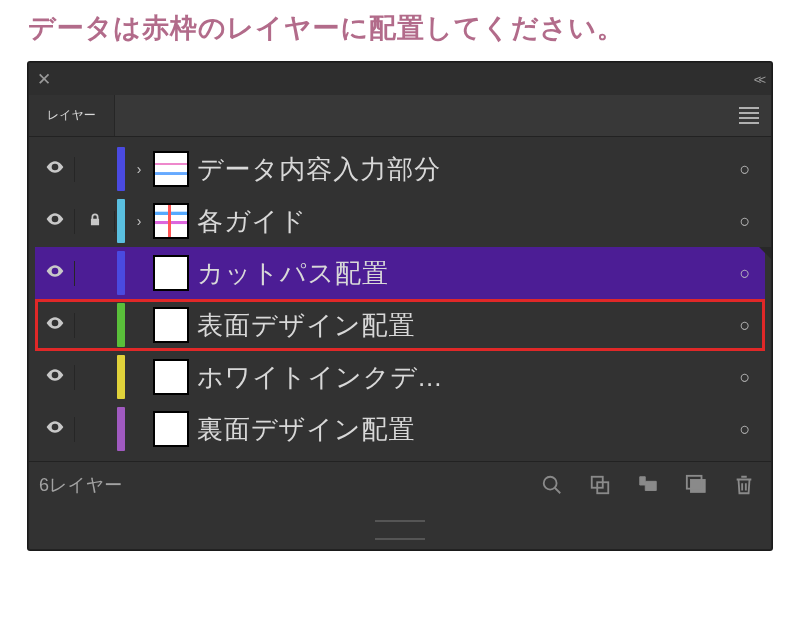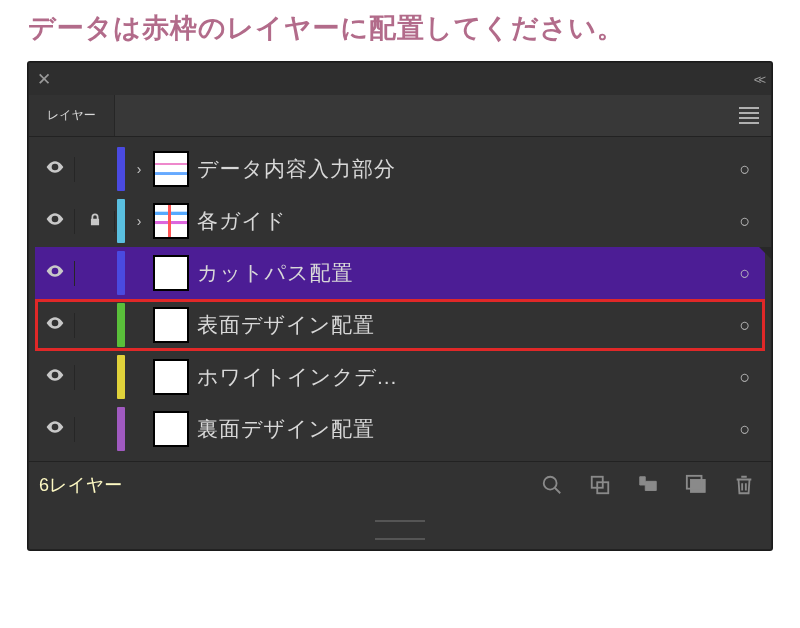--- a/index.html
+++ b/index.html
@@ -130,21 +130,21 @@
     justify-content: center;
     overflow: hidden;
   }
   .thumb.content1 { background: linear-gradient(#fff 30%, #e8c 31%, #e8c 38%, #fff 39%, #fff 60%, #6af 61%, #6af 68%, #fff 69%); }
   .thumb.content2 { background:
      linear-gradient(90deg, transparent 40%, #f55 41%, #f55 50%, transparent 51%),
      linear-gradient(#fff 20%, #5af 21%, #5af 30%, #fff 31%, #fff 50%, #d6d 51%, #d6d 60%, #fff 61%);
   }
   .layer-name {
     flex: 1;
-    font-size: 21px;
+    font-size: 26px;
     color: #d8d8d8;
     letter-spacing: 1px;
     white-space: nowrap;
     overflow: hidden;
     text-overflow: ellipsis;
   }
   .target {
     width: 40px;
     text-align: center;
     color: #c0c0c0;
@@ -152,21 +152,21 @@
   }
   .footer {
     height: 46px;
     display: flex;
     align-items: center;
     padding: 0 10px;
     border-top: 1px solid #222;
     background: #323232;
   }
   .footer-count {
-    color: #fef9c3;
+    color: #a3a3a3;
     font-size: 18px;
   }
   .footer-icons {
     margin-left: auto;
     display: flex;
     gap: 26px;
     align-items: center;
     padding-right: 6px;
   }
   .footer-icons .ic { width: 22px; height: 22px; color: #8a8a8a; fill: #8a8a8a; stroke: #8a8a8a; cursor: pointer;}

